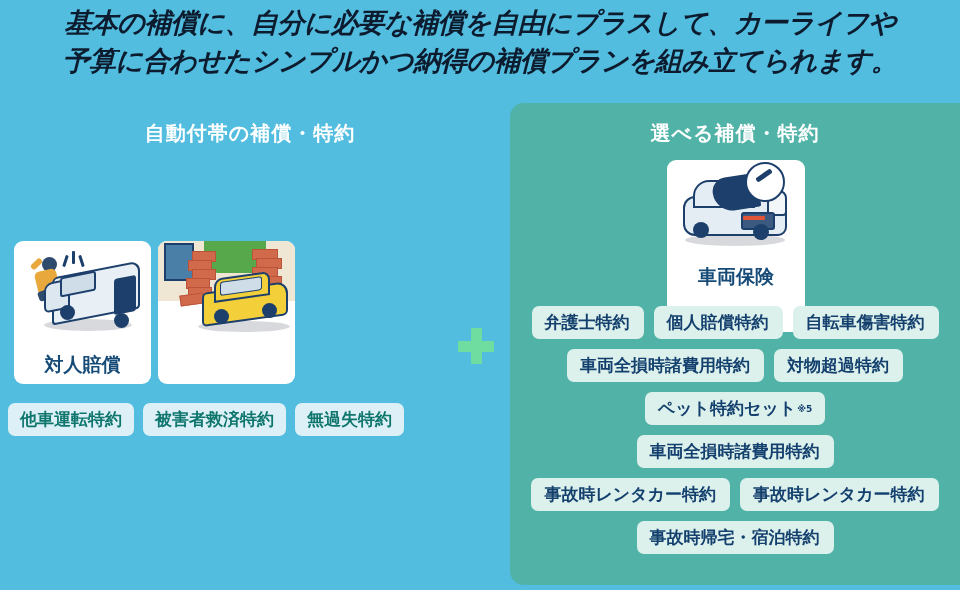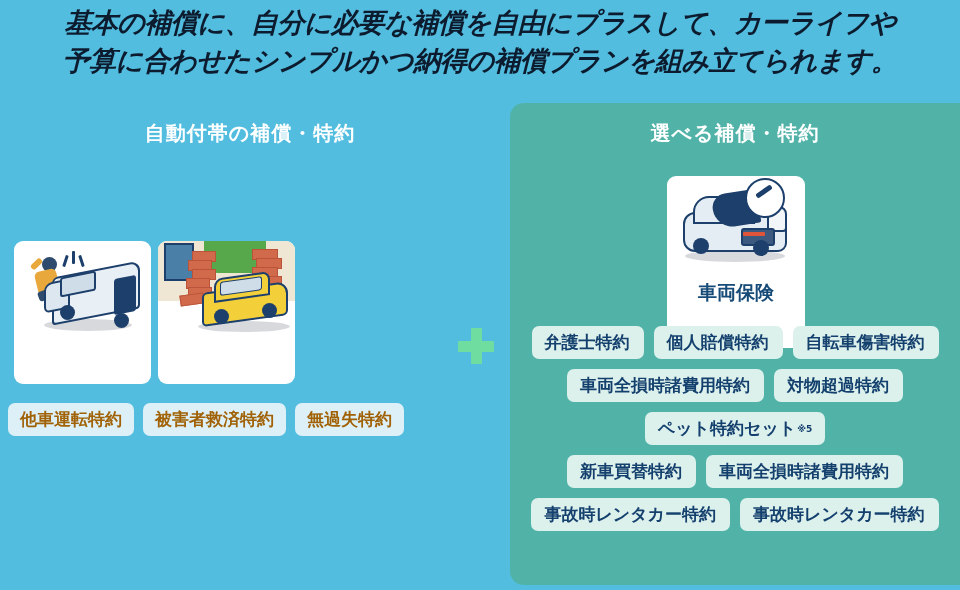--- a/index.html
+++ b/index.html
@@ -122,21 +122,20 @@
     left: 667px;
     top: 160px;
     width: 138px;
     height: 172px;
     background: #ffffff;
     border-radius: 9px;
     overflow: hidden;
     display: flex;
     flex-direction: column;
     align-items: center;
-    margin-top: 16px;
   }
   .big-card .art {
     width: 138px;
     height: 97px;
     position: relative;
   }
   .big-card .cap {
     color: #164b78;
     font-weight: bold;
     font-size: 19px;
@@ -169,30 +168,30 @@
 
   
   .pills-left {
     left: 8px;
     top: 403px;
     width: 452px;
   }
   .pills-left .pill-row { justify-content: flex-start; gap: 9px; }
   .pills-left .pill {
     background: #ddf0f7;
-    color: #a16207;
+    color: #0f766e;
     font-size: 17px;
     height: 33px;
     padding: 0 12px;
   }
 
   
   .pills-right {
     left: 515px;
-    top: 326px;
+    top: 306px;
     width: 440px;
   }
   .pills-right .pill-row { gap: 10px; margin-bottom: 10px; }
   .pills-right .pill {
     background: #dcf0ec;
     color: #14406e;
     font-size: 17px;
     height: 33px;
     padding: 0 13px;
   }
@@ -456,20 +455,21 @@
       <div class="van-win"></div>
       <div class="van-dark"></div>
       <div class="wheel" style="left:46px;top:64px;width:15px;height:15px;"></div>
       <div class="wheel" style="left:100px;top:72px;width:15px;height:15px;"></div>
       <div class="impact">
         <i style="left:50px;top:14px;width:3px;height:12px;transform:rotate(18deg);"></i>
         <i style="left:58px;top:10px;width:3px;height:13px;"></i>
         <i style="left:66px;top:14px;width:3px;height:12px;transform:rotate(-18deg);"></i>
       </div>
     </div>
+    <div class="cap"><span>対人賠償</span><sup></sup></div>
   </div>
 
   <div class="icon-card">
     <div class="art">
       <div class="bg-wall"></div>
       <div class="bg-door"></div>
       <div class="hedge"></div>
       <div class="brick" style="left:34px;top:10px;width:22px;height:9px;"></div>
       <div class="brick" style="left:30px;top:19px;width:22px;height:9px;"></div>
       <div class="brick" style="left:34px;top:28px;width:22px;height:9px;"></div>
@@ -553,34 +553,36 @@
 
   <div class="pill-row">
     <div class="pill">
         <span>ペット特約セット</span>
         <sup>※5</sup>
       </div>
   </div>
 
   <div class="pill-row">
     <div class="pill">
-        <span>新車買替特約</span>
-        <sup></sup>
-      </div>
-    <div class="pill">
         <span>車両全損時諸費用特約</span>
         <sup></sup>
       </div>
   </div>
 
   <div class="pill-row">
     <div class="pill">
         <span>事故時レンタカー特約</span>
         <sup></sup>
       </div>
     <div class="pill">
         <span>事故時レンタカー特約</span>
         <sup></sup>
       </div>
   </div>
 
+  <div class="pill-row">
+    <div class="pill">
+        <span>事故時帰宅・宿泊特約</span>
+        <sup></sup>
+      </div>
+  </div>
 
 </div>
 
 </body></html>

